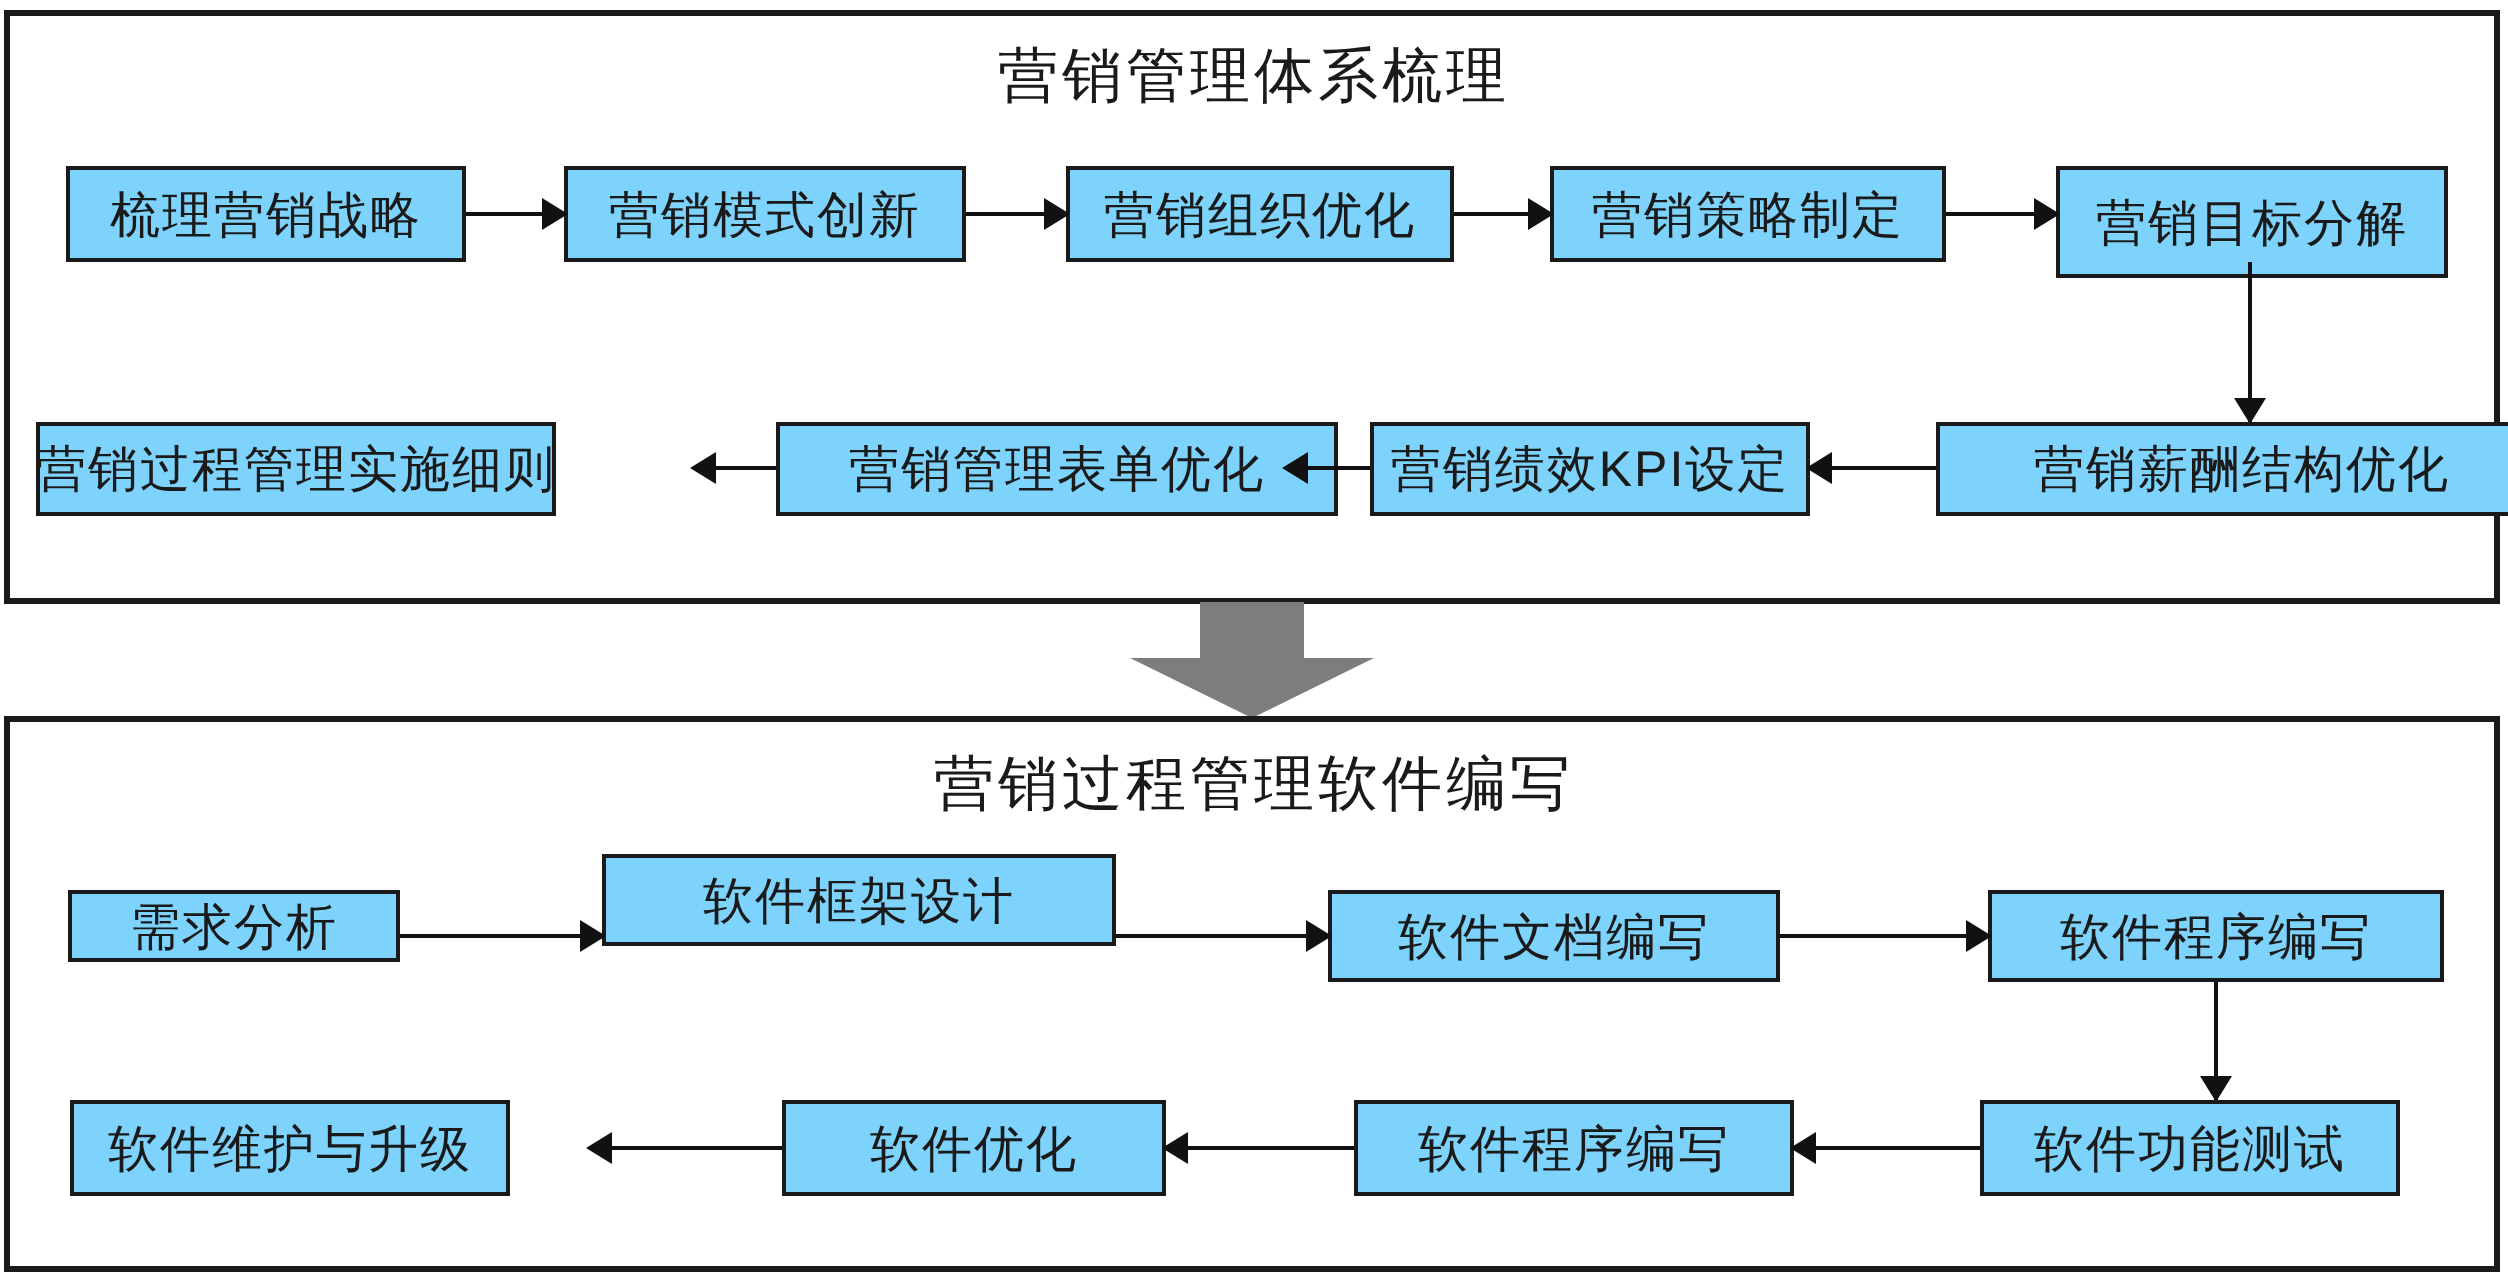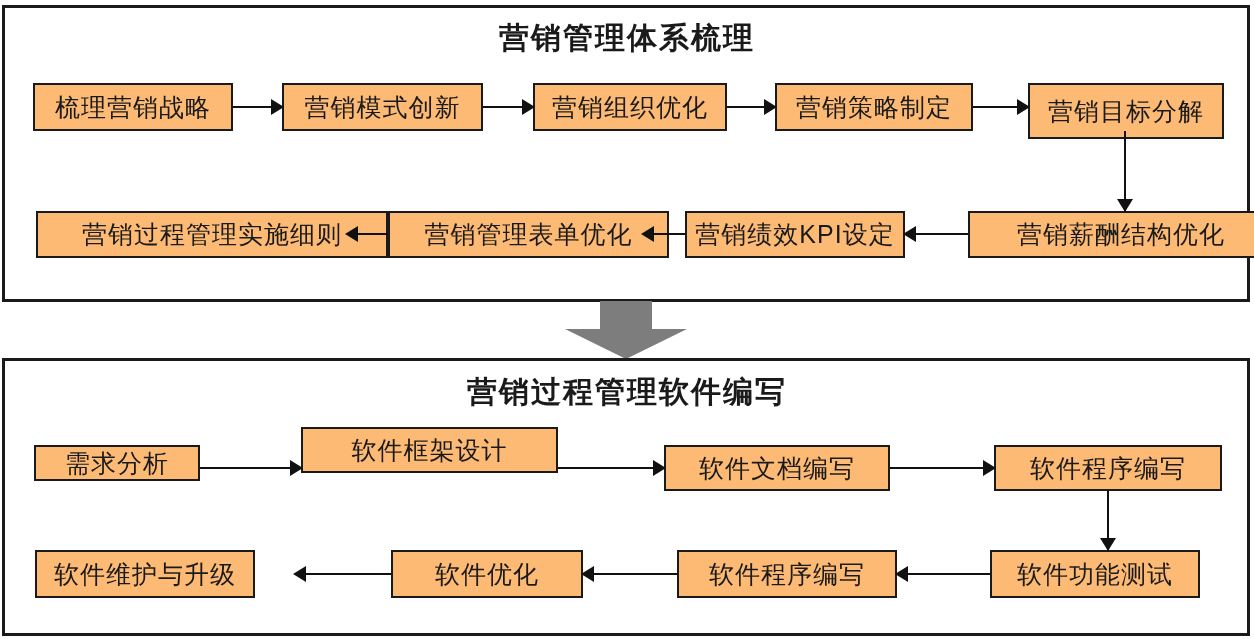--- a/index.html
+++ b/index.html
@@ -8,25 +8,25 @@
     background:#ffffff;
     font-family:"Liberation Sans","DejaVu Sans",sans-serif;
     color:#1a1a1a;overflow:hidden;
   }
   .panel{
     position:absolute;box-sizing:border-box;
     border:3px solid #1a1a1a;background:#ffffff;
   }
   .panel-title{
     position:absolute;left:0;width:100%;text-align:center;
-    font-size:30px;font-weight:bold;letter-spacing:2px;
+    font-size:30px;font-weight:normal;letter-spacing:2px;
   }
   .node{
     position:absolute;box-sizing:border-box;
-    border:2px solid #1a1a1a;background:#fdba74;
+    border:2px solid #1a1a1a;background:#7dd3fc;
     display:flex;align-items:center;justify-content:center;
     font-size:25px;letter-spacing:1px;white-space:nowrap;
   }
   .arrow{position:absolute;}
   .arrow-h{height:0;border-top:2px solid #111;}
   .arrow-h.dir-right::after{
     content:"";position:absolute;right:-2px;top:-9px;
     border:8px solid transparent;border-right:0;border-left:13px solid #111;
   }
   .arrow-h.dir-left::after{
@@ -53,21 +53,21 @@
 <div class="node" style="left:775px;top:83px;width:198px;height:48px">营销策略制定</div>
 <div class="node" style="left:1028px;top:83px;width:196px;height:56px">营销目标分解</div>
 
 <div class="arrow arrow-h dir-right" style="left:233px;top:106px;width:49px"></div>
 <div class="arrow arrow-h dir-right" style="left:483px;top:106px;width:50px"></div>
 <div class="arrow arrow-h dir-right" style="left:727px;top:106px;width:48px"></div>
 <div class="arrow arrow-h dir-right" style="left:973px;top:106px;width:55px"></div>
 
 <div class="arrow arrow-v" style="left:1124px;top:131px;height:80px"></div>
 
-<div class="node" style="left:36px;top:211px;width:352px;height:47px">营销过程管理实施细则</div>
+<div class="node" style="left:18px;top:211px;width:260px;height:47px">营销过程管理实施细则</div>
 <div class="node" style="left:388px;top:211px;width:281px;height:47px">营销管理表单优化</div>
 <div class="node" style="left:685px;top:211px;width:220px;height:47px">营销绩效KPI设定</div>
 <div class="node" style="left:968px;top:211px;width:306px;height:47px">营销薪酬结构优化</div>
 
 <div class="arrow arrow-h dir-left" style="left:347px;top:233px;width:41px"></div>
 <div class="arrow arrow-h dir-left" style="left:643px;top:233px;width:42px"></div>
 <div class="arrow arrow-h dir-left" style="left:905px;top:233px;width:63px"></div>
 
 <svg class="big-arrow" viewBox="0 0 122 58">
   <polygon points="35,0 87,0 87,28 122,28 61,58 0,28 35,28" fill="#7d7d7d"></polygon>

